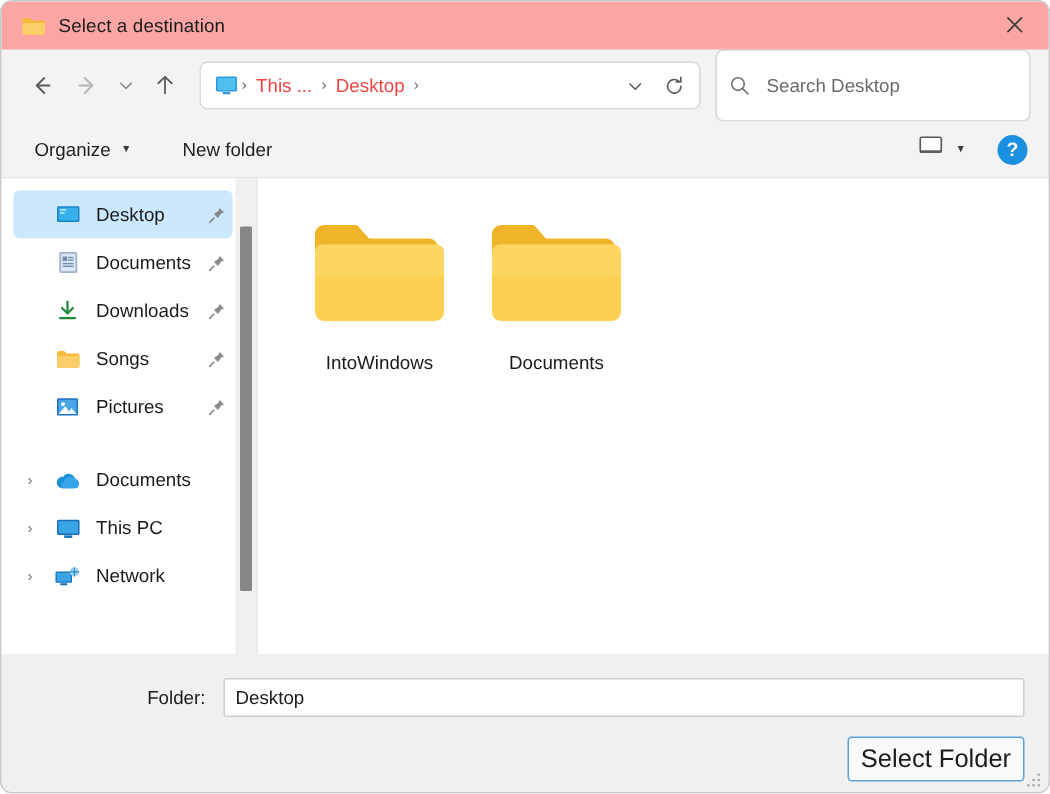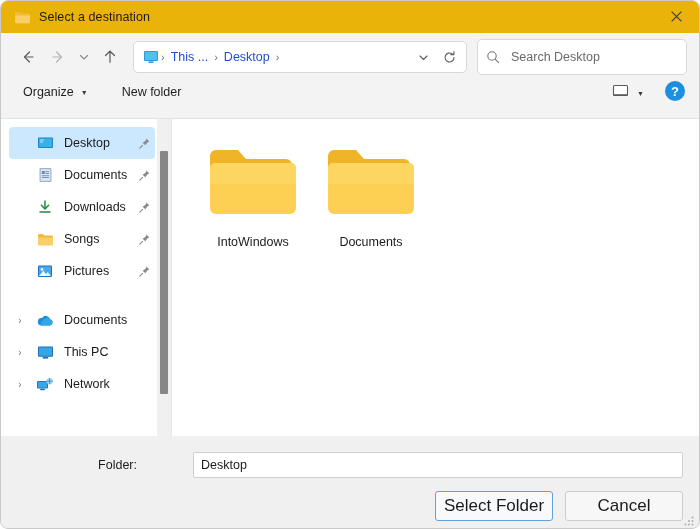--- a/index.html
+++ b/index.html
@@ -27,21 +27,21 @@
     display: flex;
     flex-direction: column;
   }
 
   
   .titlebar {
     height: 32px;
     flex: 0 0 32px;
     display: flex;
     align-items: center;
-    background: #eab308;
+    background: #fca5a5;
     position: relative;
   }
   .titlebar-icon {
     margin-left: 12px;
     width: 18px;
     height: 18px;
     display: flex;
     align-items: center;
     justify-content: center;
   }
@@ -106,21 +106,21 @@
   .crumb-icon {
     width: 18px;
     height: 16px;
     flex: 0 0 auto;
     display: flex;
     align-items: center;
     justify-content: center;
   }
   .crumb {
     font-size: 12.5px;
-    color: #1d4ed8;
+    color: #ef4444;
     padding: 0 5px;
     white-space: nowrap;
   }
   .crumb-sep {
     color: #6d6d6d;
     font-size: 11px;
     padding: 0 1px;
     user-select: none;
   }
   .addr-spacer { flex: 1 1 auto; }
@@ -131,21 +131,21 @@
     align-items: center;
     justify-content: center;
     color: #5d5d5d;
     border-radius: 4px;
     flex: 0 0 auto;
   }
 
   .searchbox {
     width: 210px;
     flex: 0 0 210px;
-    height: 36px;
+    height: 48px;
     background: #ffffff;
     border: 1px solid #d8d8d8;
     border-radius: 5px;
     display: flex;
     align-items: center;
     padding: 0 8px;
     box-sizing: border-box;
   }
   .search-icon {
     color: #767676;
@@ -163,21 +163,21 @@
     margin-left: 9px;
     width: 100%;
   }
   .search-input::placeholder { color: #6b6b6b; opacity: 1; }
 
   
   .commandbar {
     height: 38px;
     flex: 0 0 38px;
     display: flex;
-    align-items: flex-start;
+    align-items: center;
     padding: 0 14px;
     box-sizing: border-box;
     background: #f3f3f3;
     border-bottom: 1px solid #e2e2e2;
   }
   .cmd-item {
     font-size: 12.5px;
     color: #1f1f1f;
     padding: 4px 8px;
     border-radius: 4px;
@@ -330,21 +330,20 @@
   
   .footer {
     flex: 0 0 92px;
     background: #f0f0f0;
     position: relative;
   }
   .folder-row {
     display: flex;
     align-items: center;
     padding: 16px 16px 0 16px;
-    gap: 44px;
   }
   .folder-label {
     font-size: 12.5px;
     color: #1b1b1b;
     width: 120px;
     text-align: right;
     padding-right: 12px;
     box-sizing: border-box;
     flex: 0 0 132px;
   }
@@ -671,23 +670,20 @@
 
   <div class="footer">
     <div class="folder-row">
       <span class="folder-label">Folder:</span>
       <input class="folder-input" type="text" value="Desktop" style="">
     </div>
     <div class="button-row">
       <div class="dlg-btn default">
         <span>Select Folder</span>
       </div>
-      <div class="dlg-btn">
-        <span>Cancel</span>
-      </div>
     </div>
     <div class="resize-grip">
       <svg width="12" height="12" viewBox="0 0 12 12">
         <circle cx="9.5" cy="2.5" r="0.9" fill="#a8a8a8"></circle>
         <circle cx="9.5" cy="6" r="0.9" fill="#a8a8a8"></circle>
         <circle cx="6" cy="6" r="0.9" fill="#a8a8a8"></circle>
         <circle cx="9.5" cy="9.5" r="0.9" fill="#a8a8a8"></circle>
         <circle cx="6" cy="9.5" r="0.9" fill="#a8a8a8"></circle>
         <circle cx="2.5" cy="9.5" r="0.9" fill="#a8a8a8"></circle>
       </svg>

